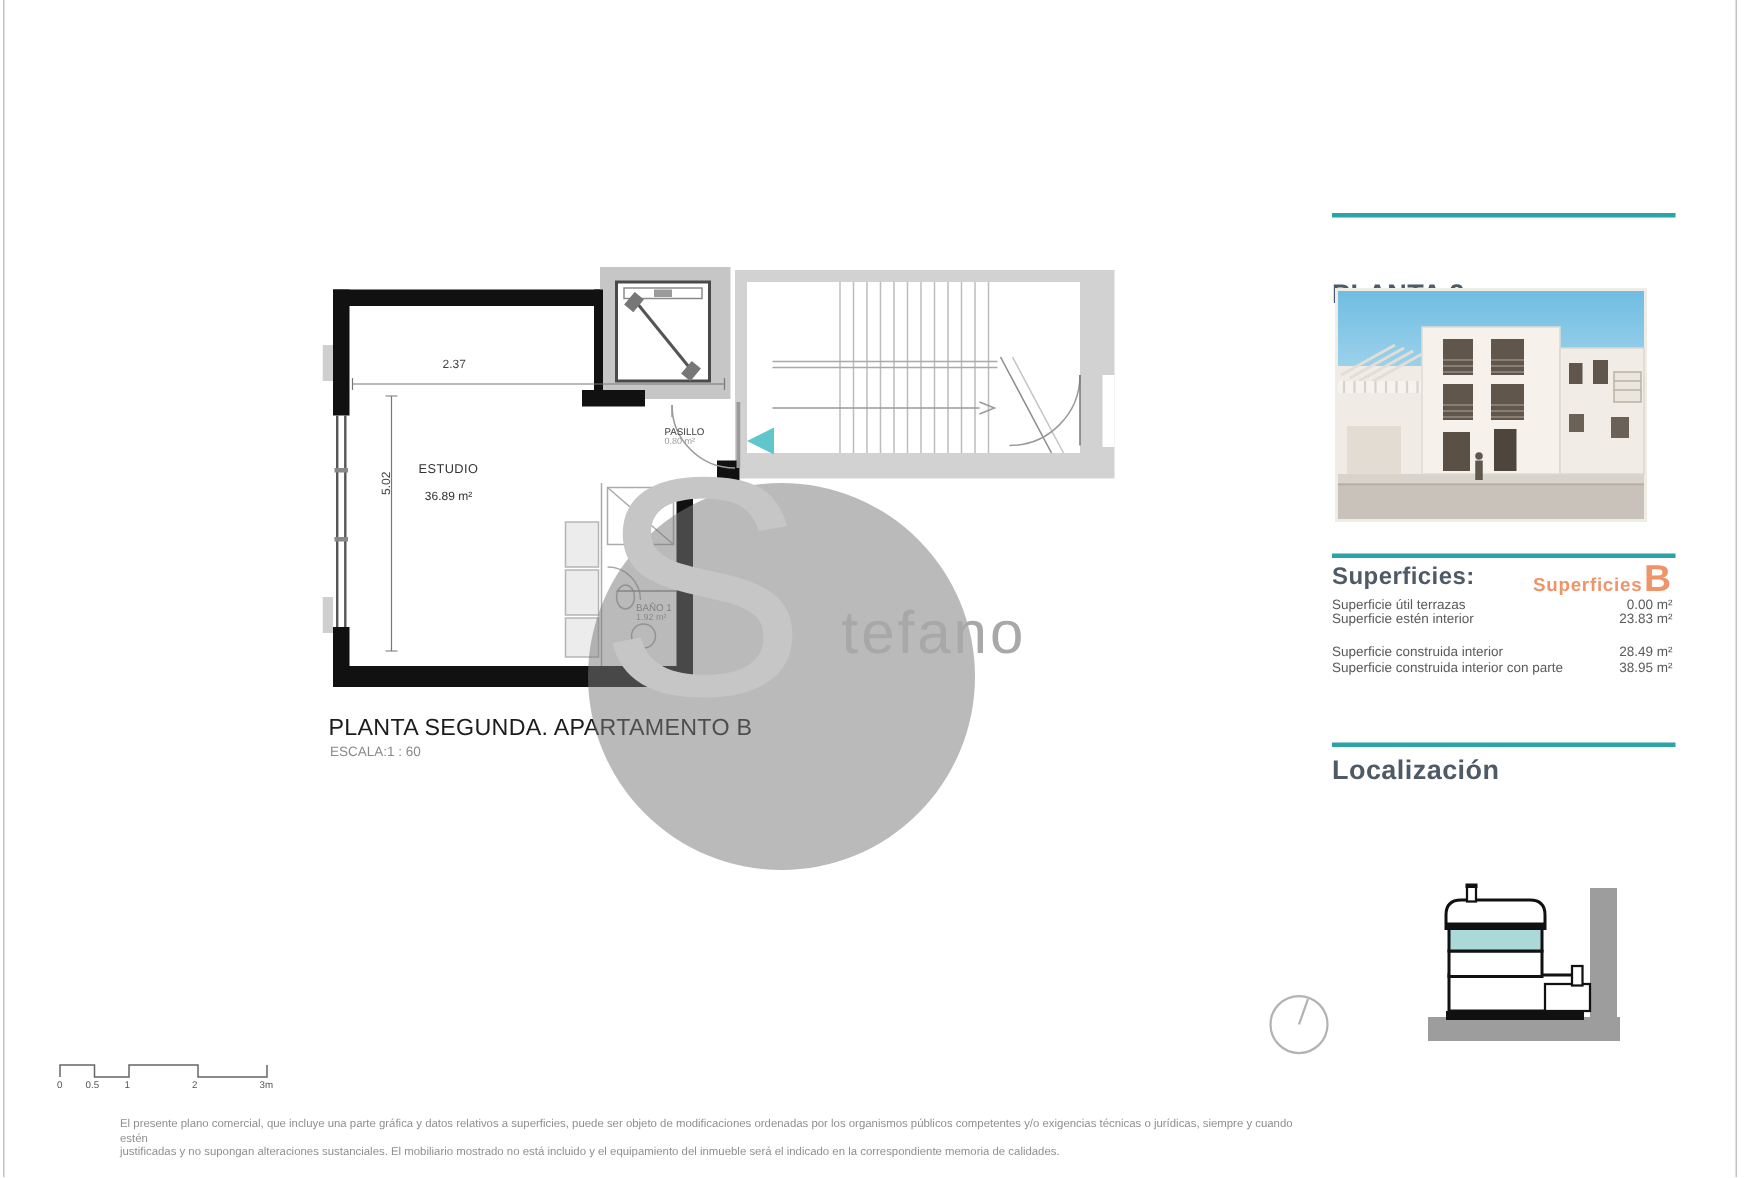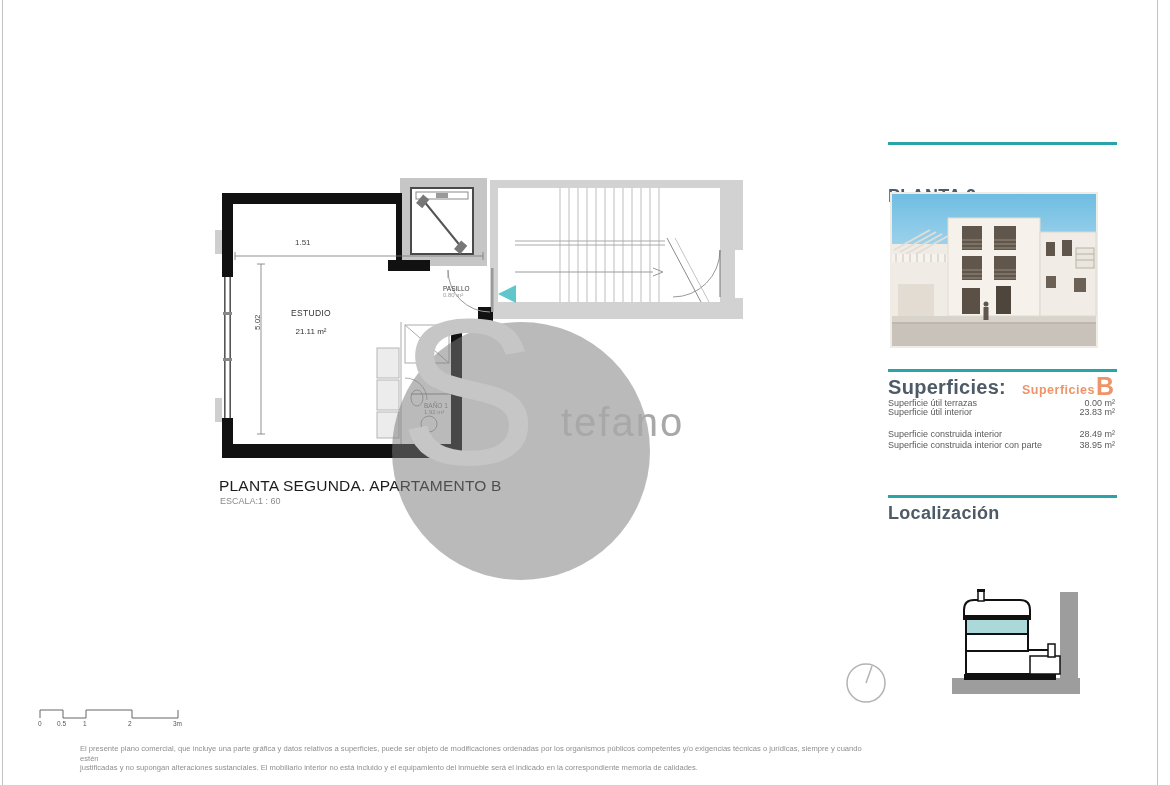--- a/index.html
+++ b/index.html
@@ -134,25 +134,25 @@
       <line x1="20" y1="80" x2="20" y2="88"></line>
       <line x1="268" y1="80" x2="268" y2="88"></line>
       <line x1="46" y1="92" x2="46" y2="262"></line>
       <line x1="42" y1="92" x2="50" y2="92"></line>
       <line x1="42" y1="262" x2="50" y2="262"></line>
     </g>
   </svg>
 
   <div id="entrance-arrow"></div>
 
-  <div class="dim" style="left:295px;top:238px;">1.51</div>
+  <div class="dim" style="left:295px;top:238px;">2.37</div>
   <div class="dim rot" style="left:253px;top:330px;">5.02</div>
-  <div class="room-label" style="left:266px;top:302px;width:90px;">
+  <div class="room-label" style="left:254px;top:302px;width:90px;">
     <span class="nm">ESTUDIO</span><br>
-    <span class="ar">21.11 m²</span>
+    <span class="ar">36.89 m²</span>
   </div>
   <div class="tiny-label" style="left:443px;top:285px;">
     <span class="nm">PASILLO</span>
     <span class="ar">0.80 m²</span>
   </div>
   <div class="dim" style="left:435px;top:384px;font-size:6px;color:#666;">1.30</div>
   <div class="tiny-label" style="left:424px;top:402px;">
     <span class="nm" style="color:#8a8a8a;">BAÑO 1</span>
     <span class="ar">1.92 m²</span>
   </div>
@@ -230,26 +230,26 @@
     <rect x="156" y="50" width="9" height="14" fill="#60564b"></rect>
     <rect x="172" y="48" width="10" height="16" fill="#60564b"></rect>
     <rect x="186" y="56" width="18" height="20" fill="#eae5dd" stroke="#b9b2a6"></rect>
     <line x1="186" y1="62" x2="204" y2="62" stroke="#b9b2a6"></line>
     <line x1="186" y1="68" x2="204" y2="68" stroke="#b9b2a6"></line>
     <rect x="156" y="84" width="10" height="12" fill="#6b6156"></rect>
     <rect x="184" y="86" width="12" height="14" fill="#6b6156"></rect>
   </svg>
 
   <div class="teal-line" style="top:369px;"></div>
-  <div class="panel-heading" style="top:376px;font-size:20px;">Superficies:</div>
+  <div class="panel-heading" style="top:376px;font-size:16px;">Superficies:</div>
   <div id="sup-apartamento">Superficies</div>
   <div id="sup-letter">B</div>
 
   <div class="sup-row" style="top:407px;">
-    <span class="lbl">Superficie útil interior</span>
+    <span class="lbl">Superficie estén interior</span>
     <span class="val">23.83 m²</span>
   </div>
   <div class="sup-row" style="top:398px;">
     <span class="lbl">Superficie útil terrazas</span>
     <span class="val">0.00 m²</span>
   </div>
   <div class="sup-row" style="top:429px;">
     <span class="lbl">Superficie construida interior</span>
     <span class="val">28.49 m²</span>
   </div>
@@ -287,15 +287,15 @@
     </svg>
     <span class="scale-num" style="left:2px;">0</span>
     <span class="scale-num" style="left:21px;">0.5</span>
     <span class="scale-num" style="left:47px;">1</span>
     <span class="scale-num" style="left:92px;">2</span>
     <span class="scale-num" style="left:137px;">3m</span>
   </div>
 
   <div id="disclaimer">
     <div>El presente plano comercial, que incluye una parte gráfica y datos relativos a superficies, puede ser objeto de modificaciones ordenadas por los organismos públicos competentes y/o exigencias técnicas o jurídicas, siempre y cuando estén</div>
-    <div>justificadas y no supongan alteraciones sustanciales. El mobiliario interior no está incluido y el equipamiento del inmueble será el indicado en la correspondiente memoria de calidades.</div>
+    <div>justificadas y no supongan alteraciones sustanciales. El mobiliario mostrado no está incluido y el equipamiento del inmueble será el indicado en la correspondiente memoria de calidades.</div>
   </div>
 </div>
 
 </body></html>

